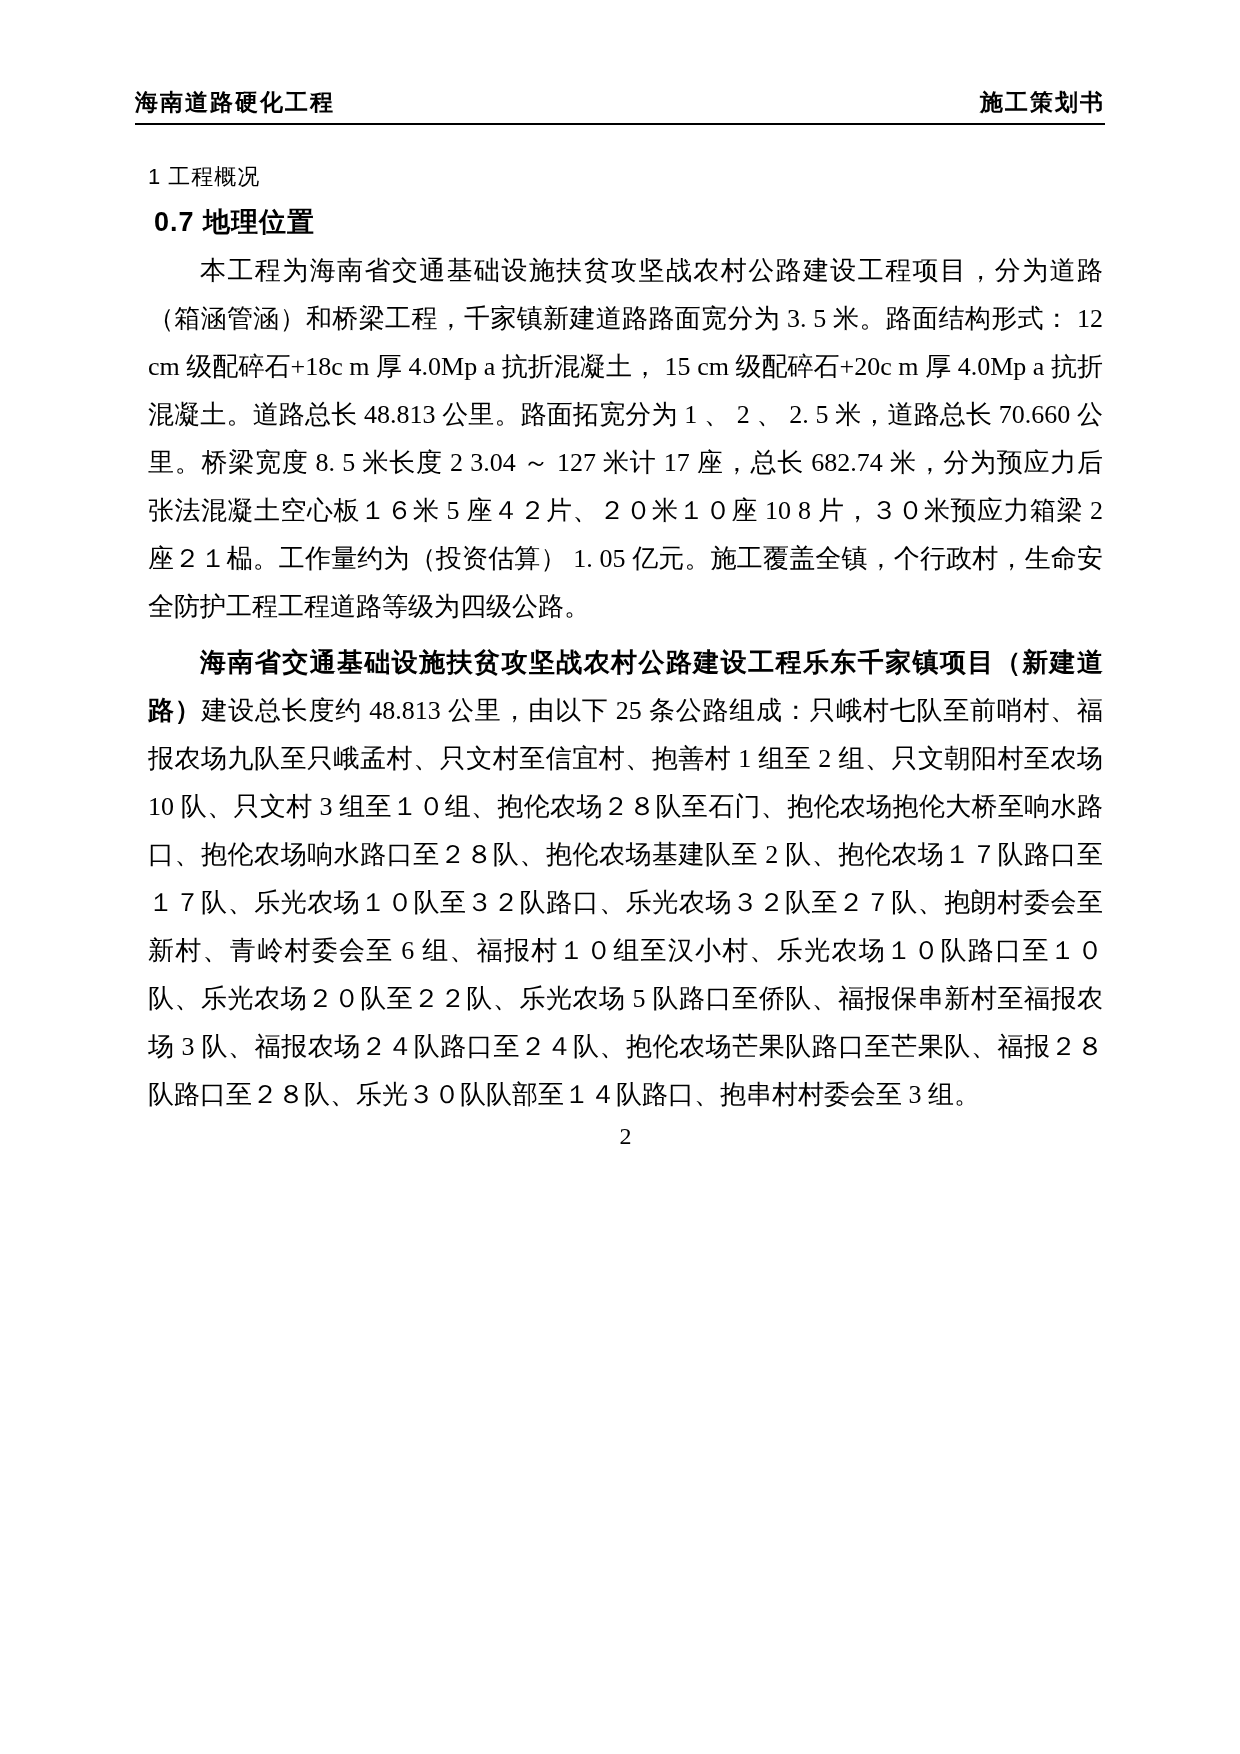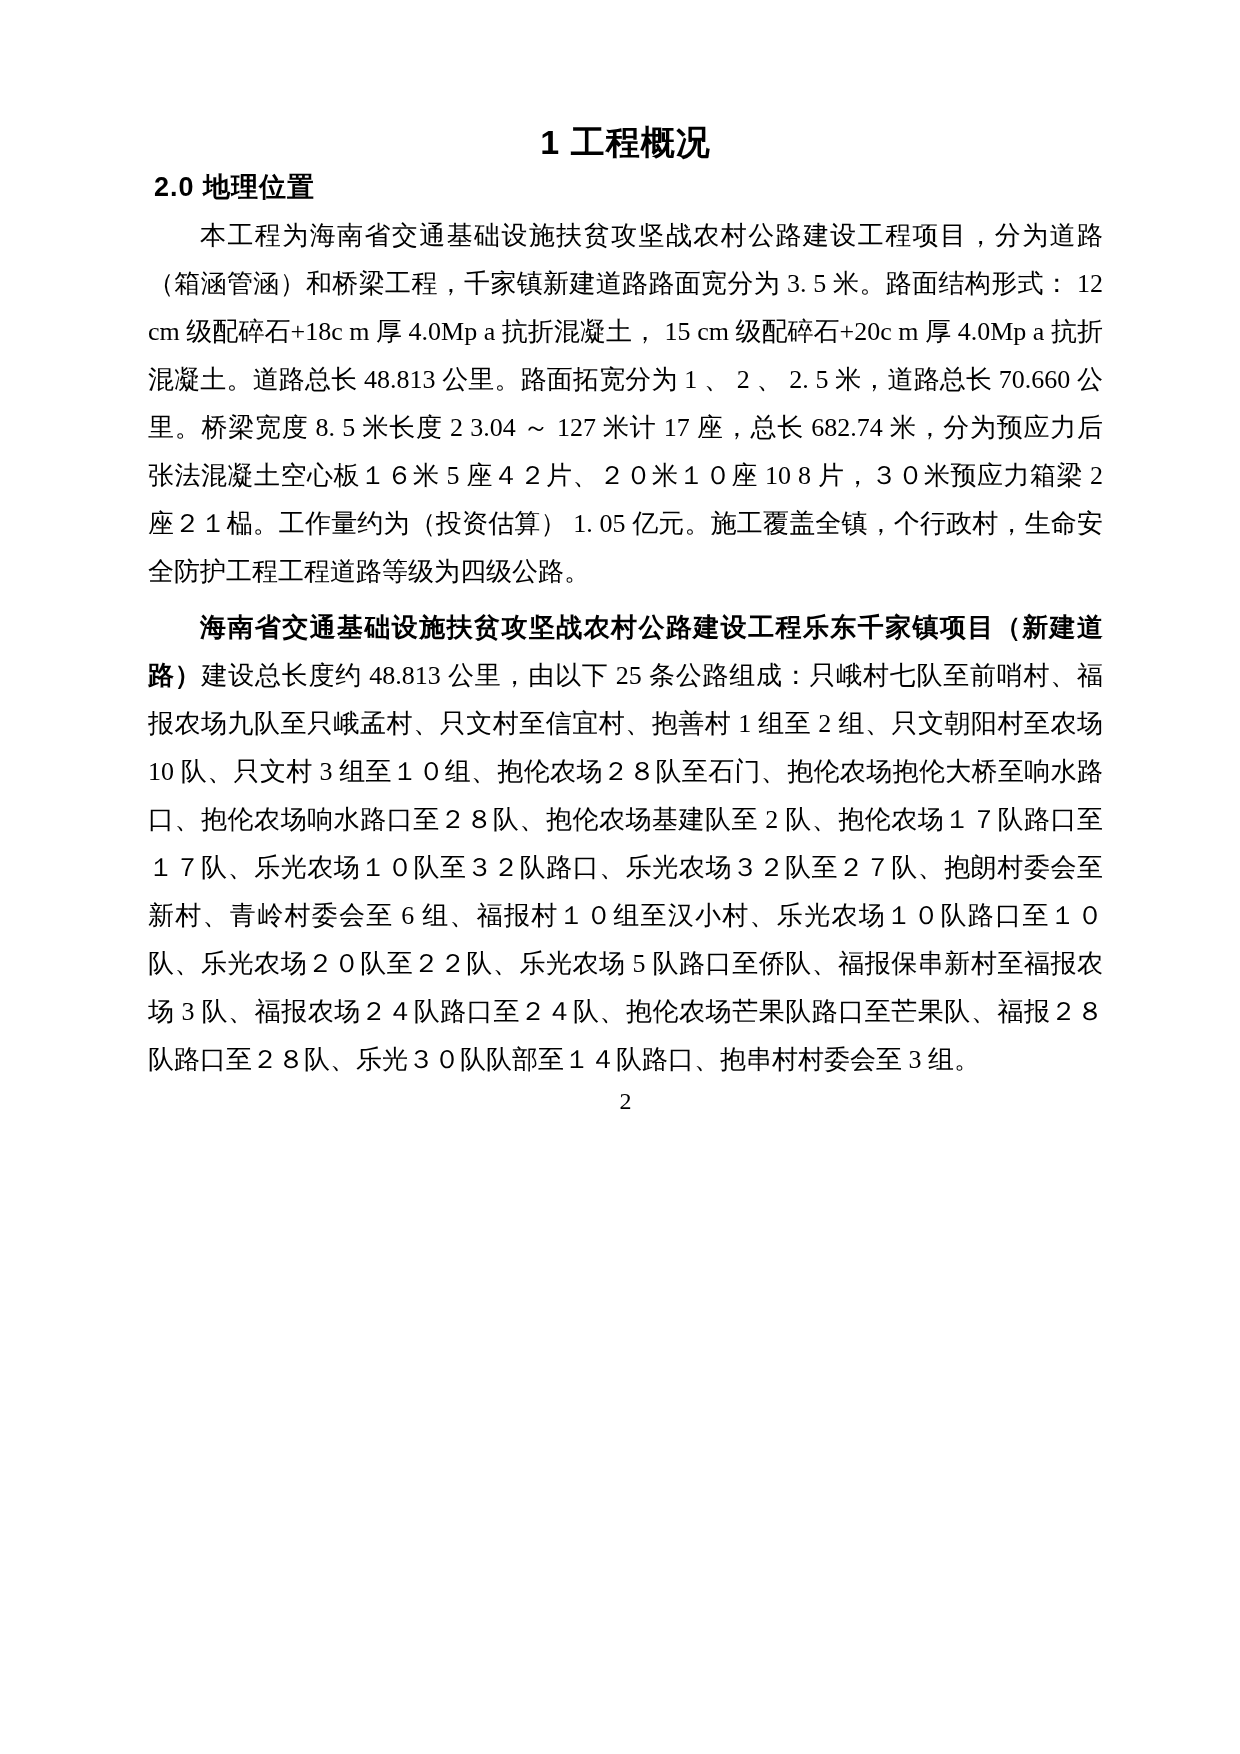--- a/index.html
+++ b/index.html
@@ -32,26 +32,25 @@
     font-weight: bold;
     font-family: "Liberation Serif", "DejaVu Serif", serif;
     letter-spacing: 2px;
   }
   .content {
     margin-left: 13px;
     width: 955px;
   }
   h1.doc-h1 {
     margin: 36px 0 0 0;
-    font-size: 34px;
+    font-size: 22px;
     line-height: 32px;
-    font-weight: bold;
+    font-weight: normal;
     font-family: "Liberation Sans", "DejaVu Sans", sans-serif;
     letter-spacing: 1px;
-    text-align: center;
   }
   h2.doc-h2 {
     margin: 12px 0 0 6px;
     font-size: 27px;
     line-height: 34px;
     font-weight: bold;
     font-family: "Liberation Sans", "DejaVu Sans", sans-serif;
     letter-spacing: 1px;
   }
   h2.doc-h2.second {
@@ -74,26 +73,30 @@
     text-align: center;
     font-size: 24px;
     line-height: 30px;
   }
 </style>
 </head>
 <body>
 
 <div class="page">
 
+  <div class="header-row">
+    <span>海南道路硬化工程</span>
+    <span>施工策划书</span>
+  </div>
 
   <div class="content">
 
     <h1 class="doc-h1">1 工程概况</h1>
 
-    <h2 class="doc-h2">2.0 地理位置</h2>
+    <h2 class="doc-h2">0.7 地理位置</h2>
 
 
 
     <p class="body-para">本工程为海南省交通基础设施扶贫攻坚战农村公路建设工程项目，分为道路（箱涵管涵）和桥梁工程，千家镇新建道路路面宽分为 3. 5 米。路面结构形式： 12 cm 级配碎石+18c m 厚 4.0Mp a 抗折混凝土， 15 cm 级配碎石+20c m 厚 4.0Mp a 抗折混凝土。道路总长 48.813 公里。路面拓宽分为 1 、 2 、 2. 5 米，道路总长 70.660 公里。桥梁宽度 8. 5 米长度 2 3.04 ～ 127 米计 17 座，总长 682.74 米，分为预应力后张法混凝土空心板１６米 5 座４２片、２０米１０座 10 8 片，３０米预应力箱梁 2 座２１榀。工作量约为（投资估算） 1. 05 亿元。施工覆盖全镇，个行政村，生命安全防护工程工程道路等级为四级公路。</p>
 
     <p class="body-para"><span class="lead-bold">海南省交通基础设施扶贫攻坚战农村公路建设工程乐东千家镇项目（新建道路）</span><span>建设总长度约 48.813 公里，由以下 25 条公路组成：只峨村七队至前哨村、福报农场九队至只峨孟村、只文村至信宜村、抱善村 1 组至 2 组、只文朝阳村至农场 10 队、只文村 3 组至１０组、抱伦农场２８队至石门、抱伦农场抱伦大桥至响水路口、抱伦农场响水路口至２８队、抱伦农场基建队至 2 队、抱伦农场１７队路口至１７队、乐光农场１０队至３２队路口、乐光农场３２队至２７队、抱朗村委会至新村、青岭村委会至 6 组、福报村１０组至汉小村、乐光农场１０队路口至１０队、乐光农场２０队至２２队、乐光农场 5 队路口至侨队、福报保串新村至福报农场 3 队、福报农场２４队路口至２４队、抱伦农场芒果队路口至芒果队、福报２８队路口至２８队、乐光３０队队部至１４队路口、抱串村村委会至 3 组。</span></p>
 
 
     <div class="footer">
       <span>2</span>

